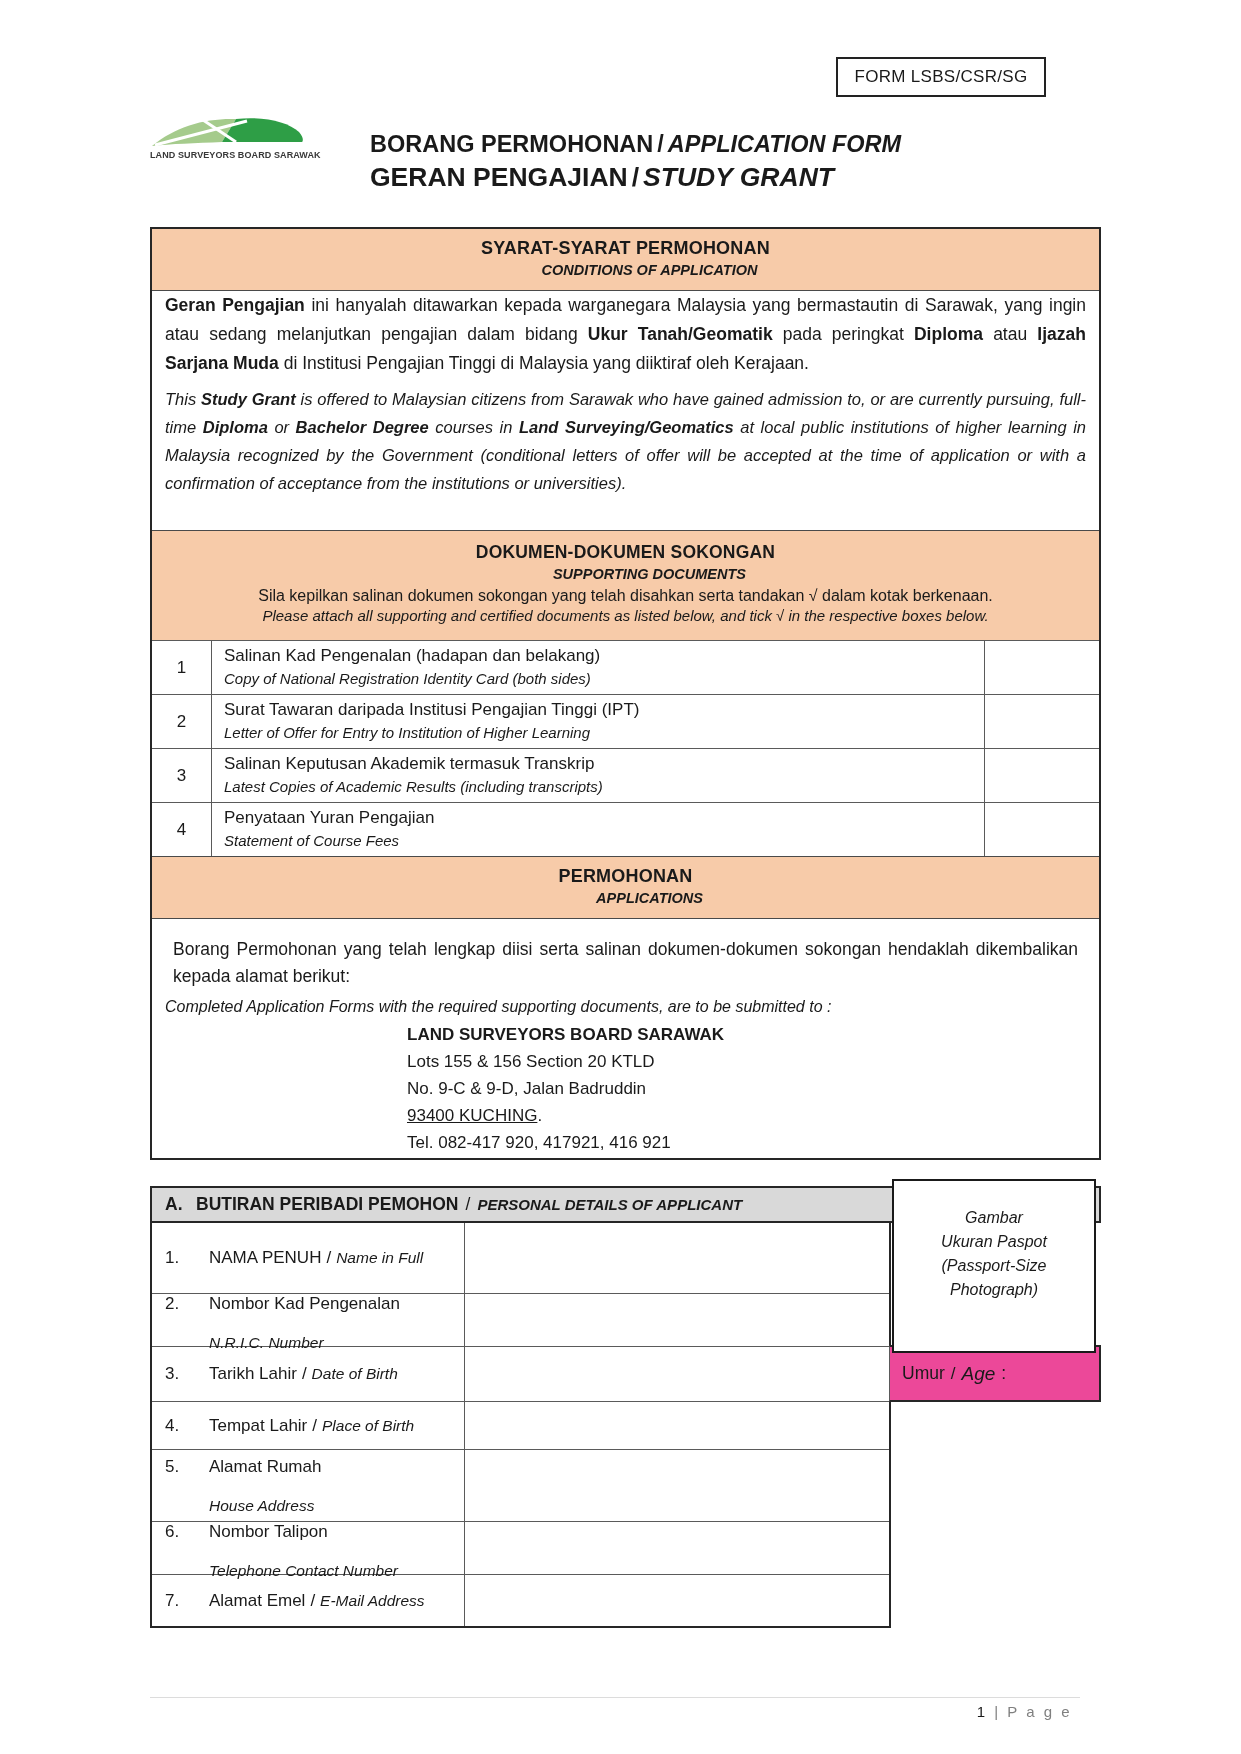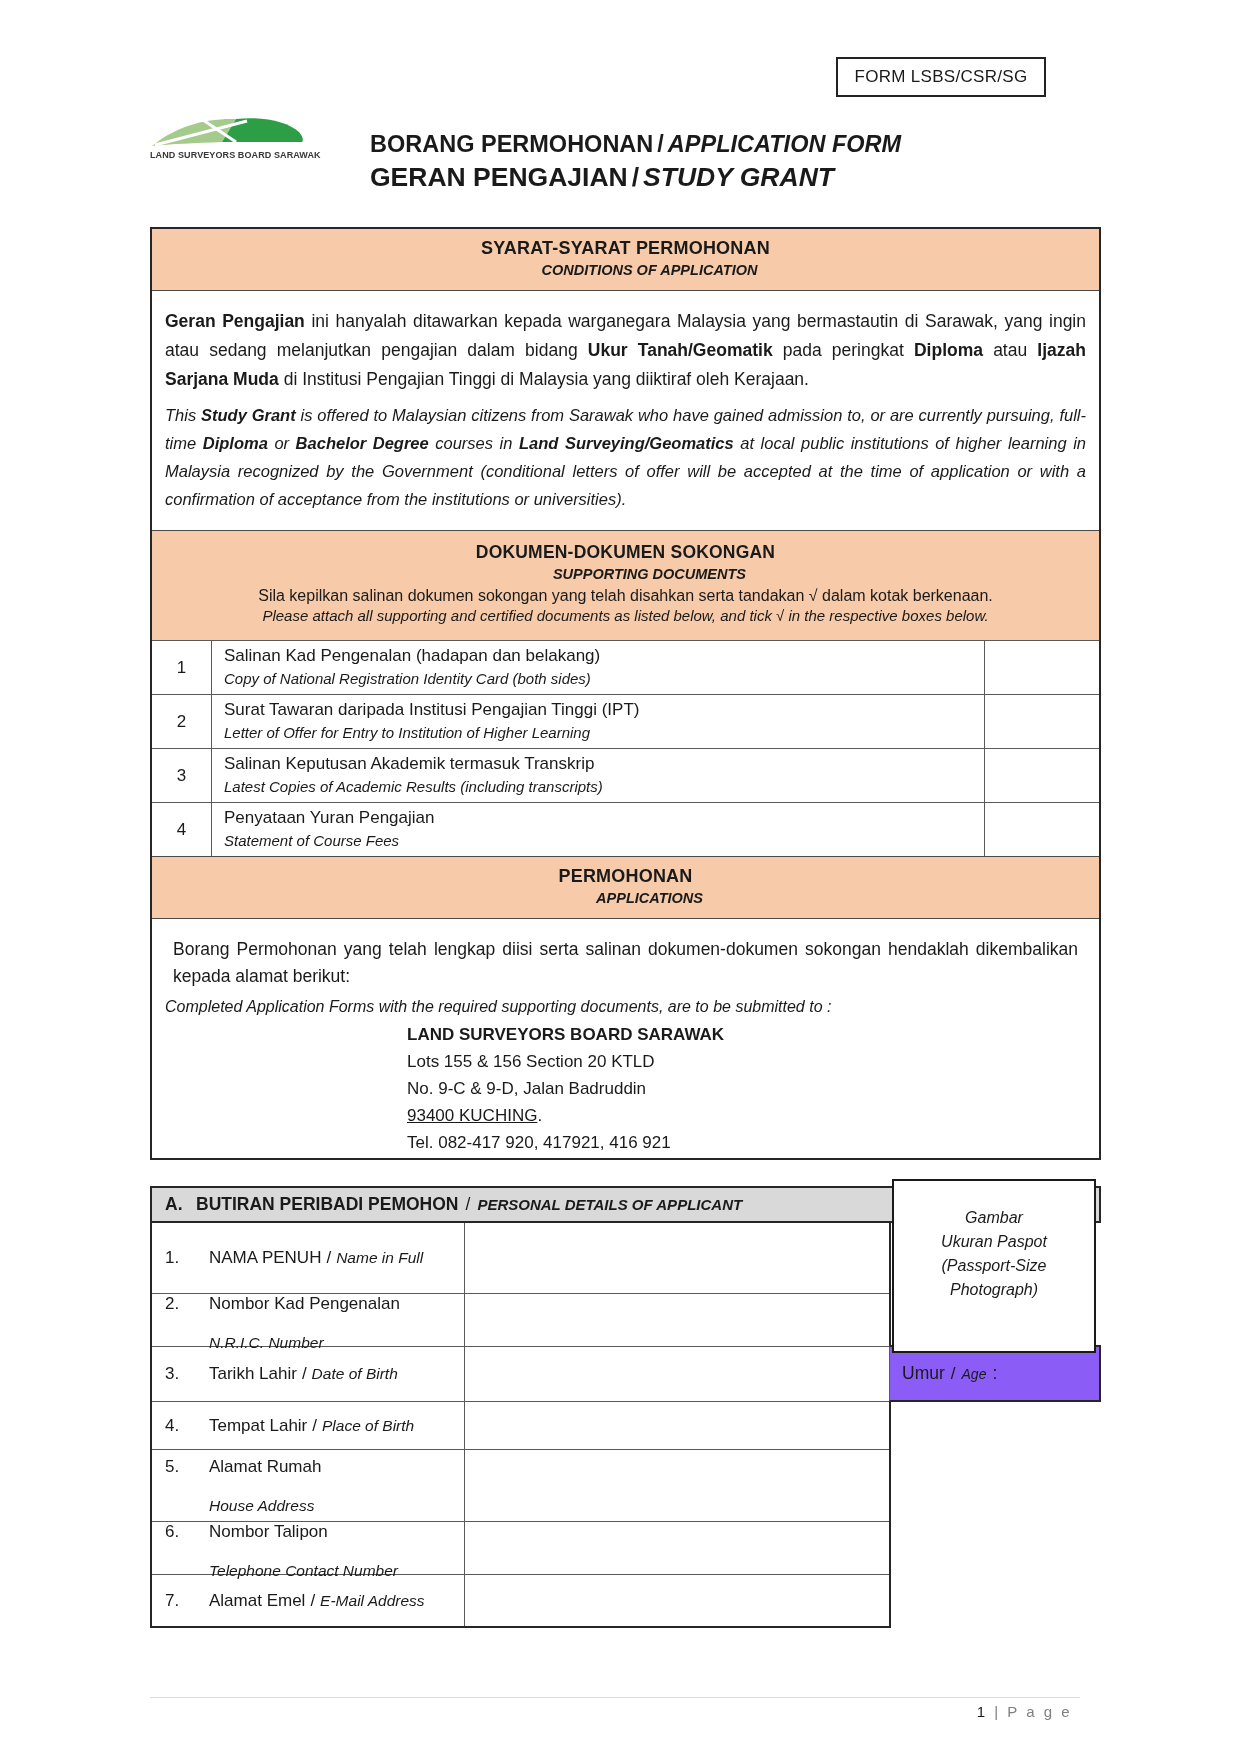--- a/index.html
+++ b/index.html
@@ -36,21 +36,21 @@
 
   
   .main-table{
     position:absolute; left:150px; top:227px; width:951px;
     border:2px solid #262626;
   }
   .band{background:var(--peach,#F7CBA9); text-align:center;}
   .cond-band{height:61px; padding-top:9px;}
   .band-title{font-size:18px; font-weight:bold; letter-spacing:.2px;}
   .band-sub{font-size:14.5px; font-weight:bold; font-style:italic; margin-top:3px;margin-left:48px;}
-  .cond-body{border-top:1.5px solid #4a4a4a; height:240px; padding:16px 13px;}
+  .cond-body{border-top:1.5px solid #4a4a4a; height:240px; padding:0 13px;}
   .para-my{margin:0 0 7px 0; font-size:17.5px; line-height:29px; text-align:justify;}
   .para-en{margin:0; font-size:16.5px; font-style:italic; line-height:28px; text-align:justify;}
 
   .docs-band{border-top:1.5px solid #4a4a4a; height:110px; padding-top:11px;}
   .docs-band .band-title{font-size:17.5px;}
   .docs-instr-my{font-size:16px; margin-top:5px;}
   .docs-instr-en{font-size:15px; font-style:italic; margin-top:2px;}
 
   .doc-row{display:grid; grid-template-columns:60px 1fr 114px; height:54px; border-top:1.5px solid #5a5a5a;}
   .doc-no{display:flex; align-items:center; justify-content:center; font-size:17px; border-right:1.5px solid #5a5a5a;}
@@ -85,21 +85,21 @@
   .a-no{font-size:17px;}
   .lbl-my{font-size:17px;}
   .lbl-sep{padding:0 5px; font-size:17px;}
   .lbl-en{font-style:italic; font-size:15.5px;}
   .lbl-line2{margin-top:20px;}
   .a-value{border-left:1.5px solid #5a5a5a;}
 
   .umur-cell{
     position:absolute; left:739px; top:159px; width:212px; height:57px;
     border:2px solid #262626; border-left:1.5px solid #5a5a5a;
-    display:flex; align-items:center; padding-left:12px; font-size:17.5px; background:#8b5cf6;
+    display:flex; align-items:center; padding-left:12px; font-size:17.5px; background:#ec4899;
   }
   .umur-cell .lbl-sep{padding:0 6px;}
   .photo-box{
     position:absolute; left:742px; top:-7px; width:204px; height:174px;
     background:#fff; border:2px solid #1a1a1a; z-index:3;
     text-align:center; font-style:italic; font-size:16px; line-height:24px; padding-top:25px;
   }
 
   
   .footer-line{position:absolute; left:150px; top:1697px; width:930px; height:1px; background:#dcdcdc;}
@@ -285,21 +285,21 @@
           <span><span class="lbl-my">Alamat Emel</span><span class="lbl-sep">/</span><span class="lbl-en">E-Mail Address</span></span>
         </div>
         <div class="a-value"></div>
       </div>
 
     </div>
 
     <div class="umur-cell">
       <span>Umur</span>
       <span class="lbl-sep">/</span>
-      <span class="lbl-en" style="font-size:14px;">Age</span>
+      <span class="lbl-en" style="font-size:19px;">Age</span>
       <span style="padding-left:6px;">:</span>
     </div>
 
     <div class="photo-box">
       <div>Gambar</div>
       <div>Ukuran Paspot</div>
       <div>(Passport-Size</div>
       <div>Photograph)</div>
     </div>
 

